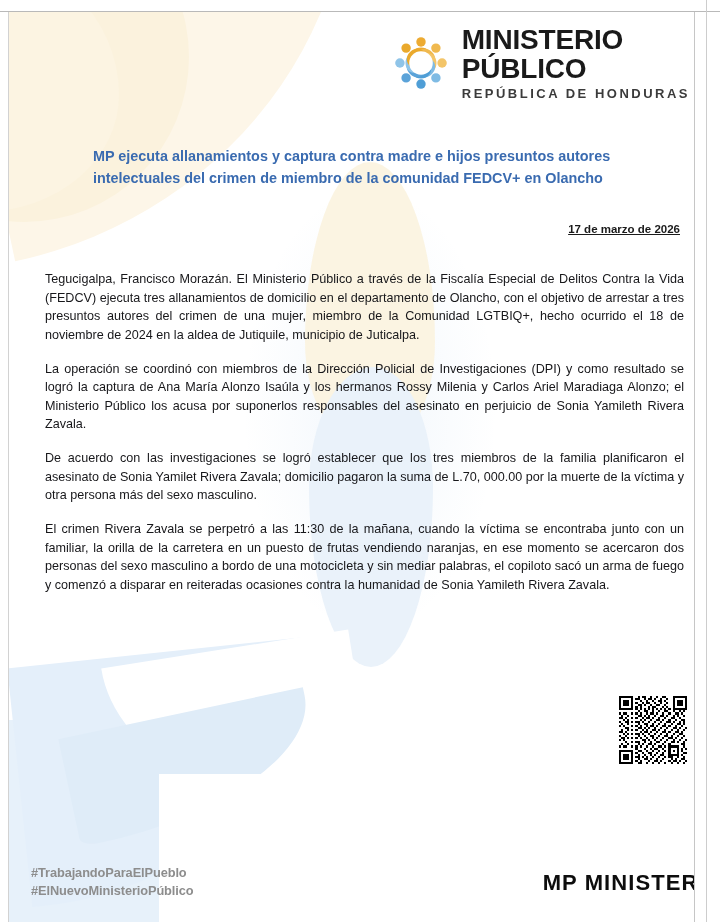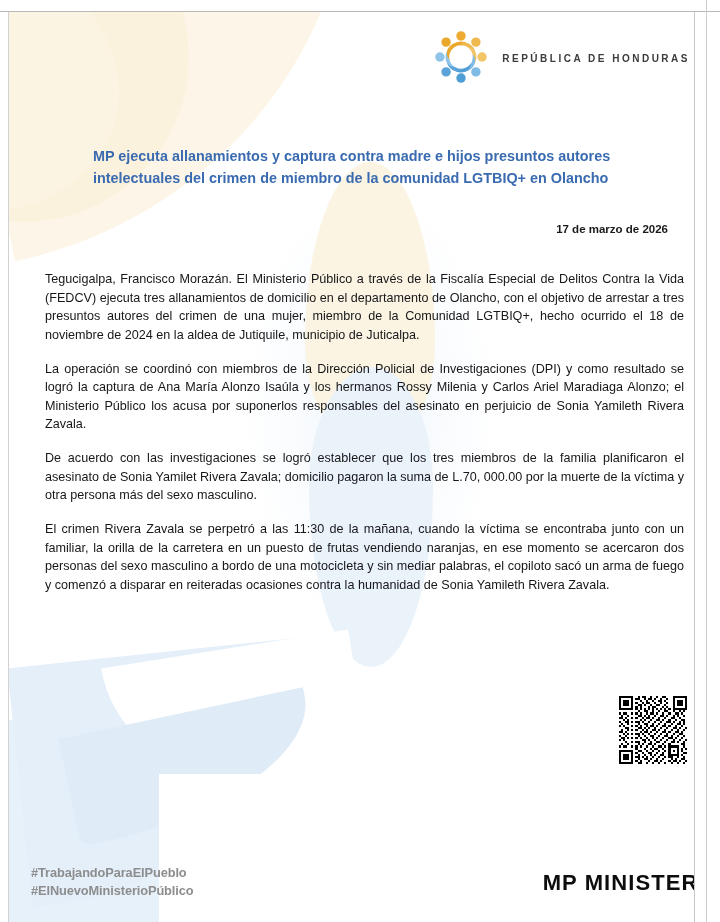--- a/index.html
+++ b/index.html
@@ -184,21 +184,21 @@
     font-weight: 700;
     font-size: 28px;
     letter-spacing: -0.2px;
     color: #1a1a1a;
   }
   .logo-line2 { margin-top: 1px; }
   .logo-tag {
     margin-top: 4px;
     font-family: "Liberation Sans", sans-serif;
     font-weight: 700;
-    font-size: 10px;
+    font-size: 13px;
     letter-spacing: 2.5px;
     color: #3b3b3b;
   }
 
   
   .title {
     position: absolute;
     left: 84px;
     top: 133px;
     width: 560px;
@@ -206,26 +206,27 @@
     font-weight: 700;
     font-size: 14.4px;
     line-height: 1.55;
     color: #3a6bb0;
     text-align: left;
   }
 
   
   .date {
     position: absolute;
-    right: 26px;
+    right: 14px;
     top: 211px;
     font-family: "Liberation Sans", sans-serif;
     font-weight: 700;
     font-size: 11.5px;
     color: #1a1a1a;
+    text-decoration: underline;
   }
 
   
   .body-copy {
     position: absolute;
     left: 36px;
     top: 258px;
     width: 639px;
     font-family: "Liberation Sans", sans-serif;
     font-size: 12.6px;
@@ -350,27 +351,29 @@
               <g transform="rotate(315 50 50)">
                 <circle cx="50" cy="16" r="7.6" fill="#eaa92c"></circle>
                 <path d="M50 25 C61 25 67 33 66 42 C60 37 55 35 50 35 C45 35 40 37 34 42 C33 33 39 25 50 25 Z" fill="#eaa92c"></path>
               </g>
               <circle cx="50" cy="50" r="19" fill="#ffffff"></circle>
             </g>
           </svg>
         </div>
 
         <div class="logo-words">
+          <span class="logo-line1">MINISTERIO</span>
+          <span class="logo-line2">PÚBLICO</span>
           <span class="logo-tag">REPÚBLICA DE HONDURAS</span>
         </div>
 
       </div>
     </div>
 
-    <div class="title">MP ejecuta allanamientos y captura contra madre e hijos presuntos autores intelectuales del crimen de miembro de la comunidad LGTBIQ+ en Olancho</div>
+    <div class="title">MP ejecuta allanamientos y captura contra madre e hijos presuntos autores intelectuales del crimen de miembro de la comunidad FEDCV+ en Olancho</div>
 
     <div class="date">17 de marzo de 2026</div>
 
     <div class="body-copy">
       <p><span class="dateline">Tegucigalpa, Francisco Morazán.</span><span> El Ministerio Público a través de la Fiscalía Especial de Delitos Contra la Vida (FEDCV) ejecuta tres allanamientos de domicilio en el departamento de Olancho, con el objetivo de arrestar a tres presuntos autores del crimen de una mujer, miembro de la Comunidad LGTBIQ+, hecho ocurrido el 18 de noviembre de 2024 en la aldea de Jutiquile, municipio de Juticalpa.</span></p>
       <p>La operación se coordinó con miembros de la Dirección Policial de Investigaciones (DPI) y como resultado se logró la captura de Ana María Alonzo Isaúla y los hermanos Rossy Milenia y Carlos Ariel Maradiaga Alonzo; el Ministerio Público los acusa por suponerlos responsables del asesinato en perjuicio de Sonia Yamileth Rivera Zavala.</p>
       <p>De acuerdo con las investigaciones se logró establecer que los tres miembros de la familia planificaron el asesinato de Sonia Yamilet Rivera Zavala; domicilio pagaron la suma de L.70, 000.00 por la muerte de la víctima y otra persona más del sexo masculino.</p>
       <p>El crimen Rivera Zavala se perpetró a las 11:30 de la mañana, cuando la víctima se encontraba junto con un familiar, la orilla de la carretera en un puesto de frutas vendiendo naranjas, en ese momento se acercaron dos personas del sexo masculino a bordo de una motocicleta y sin mediar palabras, el copiloto sacó un arma de fuego y comenzó a disparar en reiteradas ocasiones contra la humanidad de Sonia Yamileth Rivera Zavala.</p>
     </div>
 

